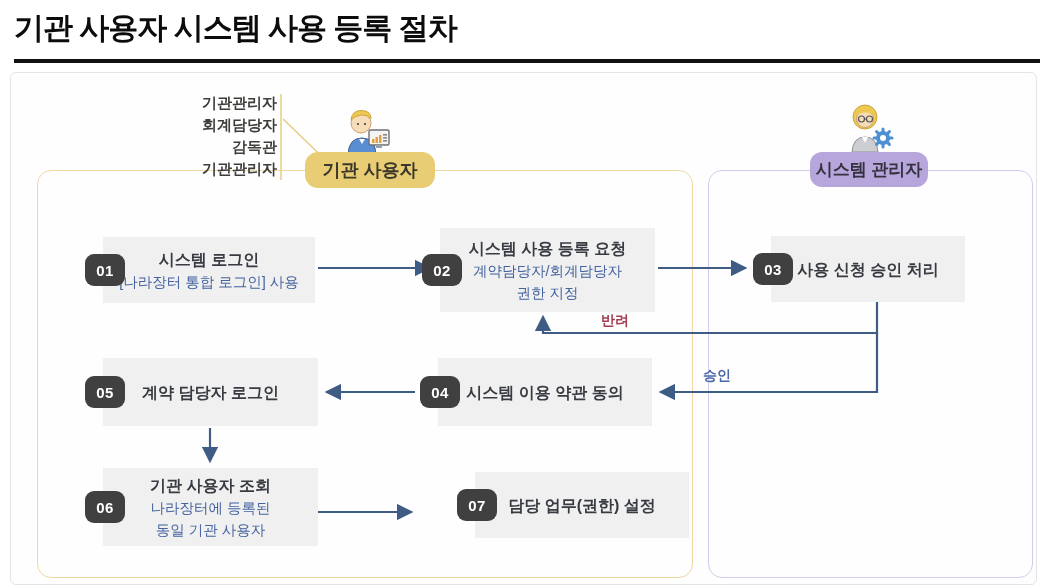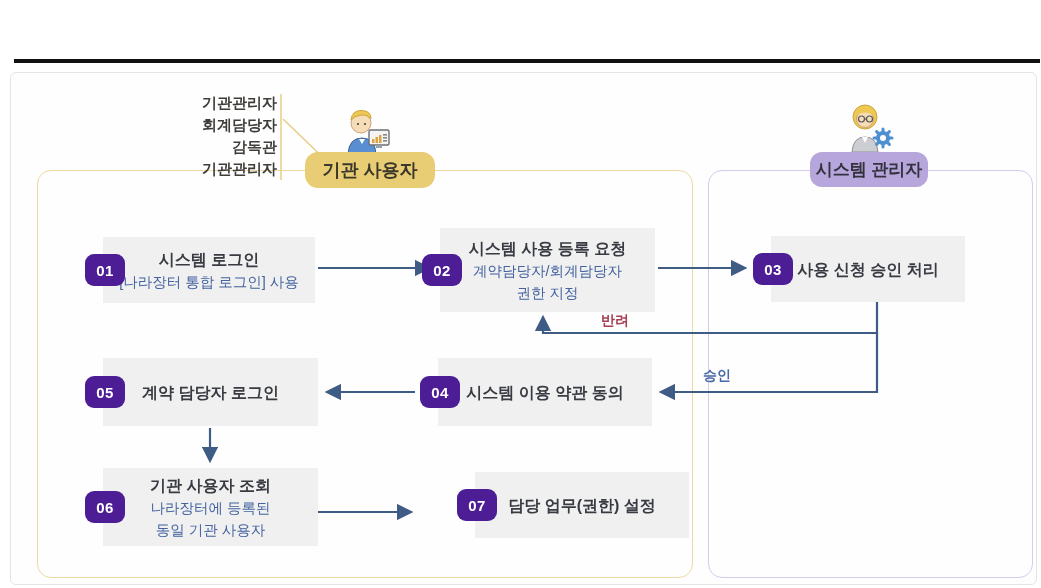--- a/index.html
+++ b/index.html
@@ -29,21 +29,21 @@
 
   .icon-wrap { position:absolute; z-index:5; }
   .icon-inst  { left:333px; top:106px; }
   .icon-admin { left:843px; top:100px; }
 
   .step { position:absolute; background:#f0f0f1; display:flex; flex-direction:column;
     align-items:center; justify-content:center; z-index:3; }
   .step .t { font-size:16px; font-weight:600; color:#383b41; line-height:23px; white-space:nowrap; }
   .step .s { font-size:14.5px; font-weight:500; color:#44639f; line-height:22px; white-space:nowrap; }
   .num-badge { position:absolute; left:-18px; top:50%; transform:translateY(-50%);
-    width:40px; height:32px; background:#4c1d95; border-radius:9px; color:#fff;
+    width:40px; height:32px; background:#404040; border-radius:9px; color:#fff;
     font-size:15px; font-weight:600; letter-spacing:.5px; display:flex; align-items:center;
     justify-content:center; z-index:4; }
 
   .s01 { left:103px; top:237px; width:212px; height:66px; }
   .s02 { left:440px; top:228px; width:215px; height:84px; }
   .s03 { left:771px; top:236px; width:194px; height:66px; }
   .s04 { left:438px; top:358px; width:214px; height:68px; }
   .s05 { left:103px; top:358px; width:215px; height:68px; }
   .s06 { left:103px; top:468px; width:215px; height:78px; }
   .s07 { left:438px; top:472px; width:214px; height:66px;margin-left:37px; }
@@ -53,20 +53,21 @@
 
   .flow-label { position:absolute; font-size:14px; font-weight:700; z-index:4; white-space:nowrap;margin-left:48px; }
   .lbl-reject  { left:553px; top:312px; color:#a43f52; }
   .lbl-approve { left:655px; top:367px; color:#4a69a8; }
 </style>
 </head>
 <body>
 
 <div class="stage">
 
+  <div class="page-title">기관 사용자 시스템 사용 등록 절차</div>
   <div class="title-rule"></div>
 
   <div class="panel"></div>
   <div class="lane lane-inst"></div>
   <div class="lane lane-admin"></div>
 
   <svg class="connectors" viewBox="0 0 1041 588" xmlns="http://www.w3.org/2000/svg">
     <defs>
       <marker id="ah" viewBox="0 0 10 10" refX="8" refY="5" markerWidth="7.5" markerHeight="7.5" orient="auto-start-reverse">
         <path d="M0,0 L10,5 L0,10 z" fill="#3f5c85"></path>

